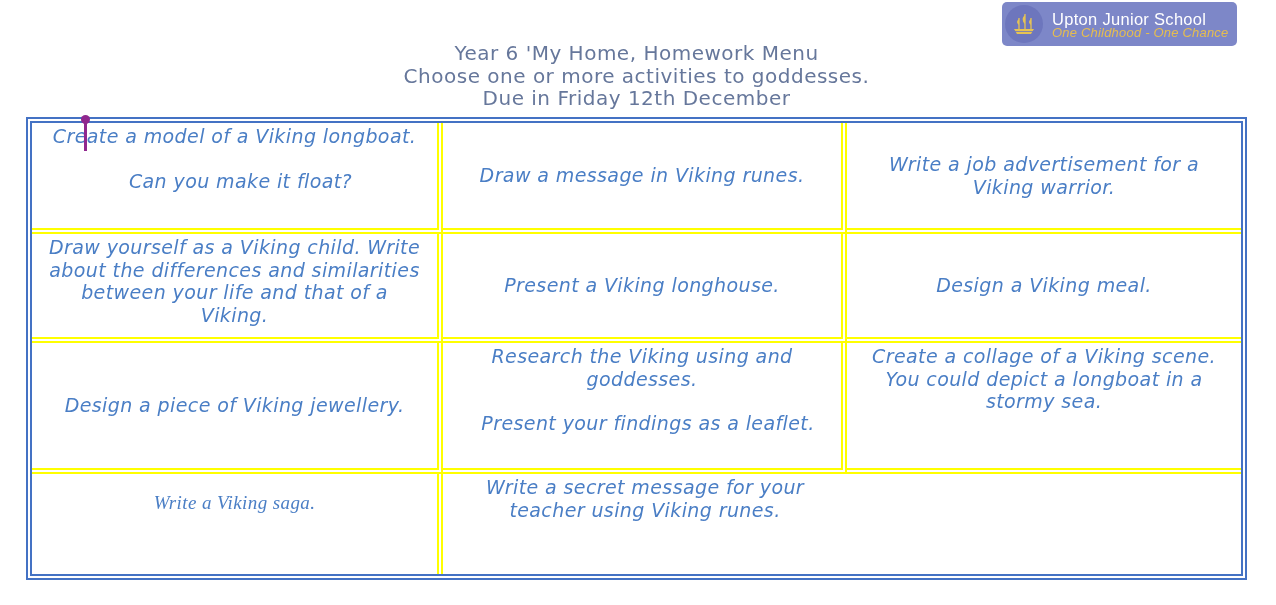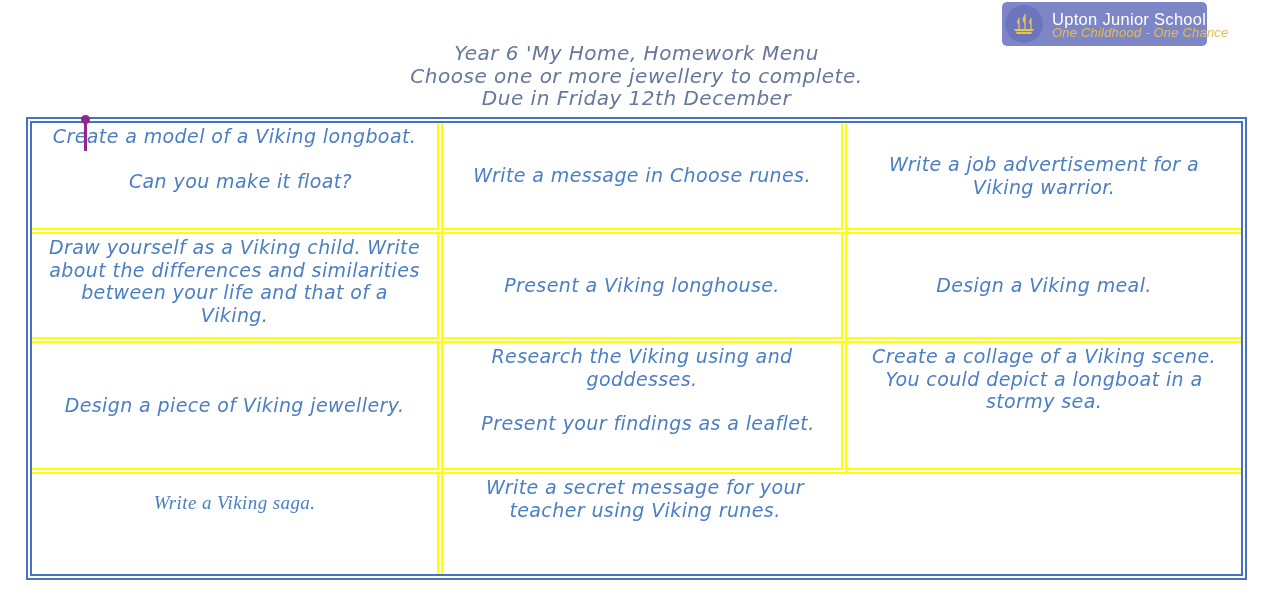--- a/index.html
+++ b/index.html
@@ -1,42 +1,42 @@
 <!DOCTYPE html>
 <html><head>
 <meta charset="utf-8">
 <style>
   * { box-sizing: border-box; margin: 0; padding: 0; }
   html,body { width:1276px; height:605px; background:#ffffff; overflow:hidden; }
   body { position:relative; font-family:"DejaVu Sans", sans-serif; }
 
   
   .logo {
-    position:absolute; top:2px; left:1002px; width:205px; height:44px;
+    position:absolute; top:2px; left:1002px; width:235px; height:44px;
     background:#7d87c8; border-radius:5px;
     display:flex; align-items:center; padding-left:3px;
   }
   .logo-badge {
     width:38px; height:38px; border-radius:50%; background:#6d76bd;
     display:flex; align-items:center; justify-content:center; flex:0 0 38px;
   }
   .logo-textcol { margin-left:9px; display:flex; flex-direction:column; }
   .logo-name {
     font-family:"Liberation Sans", sans-serif; font-size:16.5px; color:#ffffff;
     letter-spacing:0.3px; line-height:18px; white-space:nowrap;
   }
   .logo-tagline {
     font-family:"Liberation Sans", sans-serif; font-style:italic; font-size:13px;
     color:#e6bd4f; letter-spacing:0.2px; line-height:10px; white-space:nowrap;
   }
 
   
   .title-block {
     position:absolute; top:42px; left:26px; width:1221px; text-align:center;
-    font-style:italic; color:#66779b; font-size:20px; line-height:22.5px;
+    color:#66779b; font-size:20px; line-height:22.5px;
     letter-spacing:0.5px;
   }
 
   
   .menu-table {
     position:absolute; top:117px; left:26px; width:1221px; height:463px;
     border:6px double #4472c4;
     display:grid;
     grid-template-columns:411px 404px 1fr;
     grid-template-rows:111px 109px 131px 1fr;
@@ -82,33 +82,33 @@
     </svg>
   </div>
   <div class="logo-textcol">
     <span class="logo-name" data-bind="logo.school_name">Upton Junior School</span>
     <span class="logo-tagline" data-bind="logo.tagline">One Childhood - One Chance</span>
   </div>
 </div>
 
 <div class="title-block">
   <div data-bind="header.title_line1">Year 6 'My Home, Homework Menu</div>
-  <div data-bind="header.title_line2">Choose one or more jewellery to complete.</div>
+  <div data-bind="header.title_line2">Choose one or more activities to goddesses.</div>
   <div data-bind="header.title_line3">Due in Friday 12th December</div>
 </div>
 
 <div class="menu-table">
 
   <div class="cell v-top cb cr">
     <div class="collab-caret"></div>
     <p data-bind="menu.rows.0.cells.0.p1">Create a model of a Viking longboat.</p>
     <p class="gap" data-bind="menu.rows.0.cells.0.p2">Can you make it float?</p>
   </div>
   <div class="cell v-center cb cr">
-    <p data-bind="menu.rows.0.cells.1.p1">Write a message in Choose runes.</p>
+    <p data-bind="menu.rows.0.cells.1.p1">Draw a message in Viking runes.</p>
 
   </div>
   <div class="cell v-center cb">
     <p data-bind="menu.rows.0.cells.2.p1">Write a job advertisement for a Viking warrior.</p>
 
   </div>
 
   <div class="cell v-top cb cr">
     <p data-bind="menu.rows.1.cells.0.p1">Draw yourself as a Viking child. Write about the differences and similarities between your life and that of a Viking.</p>
 

